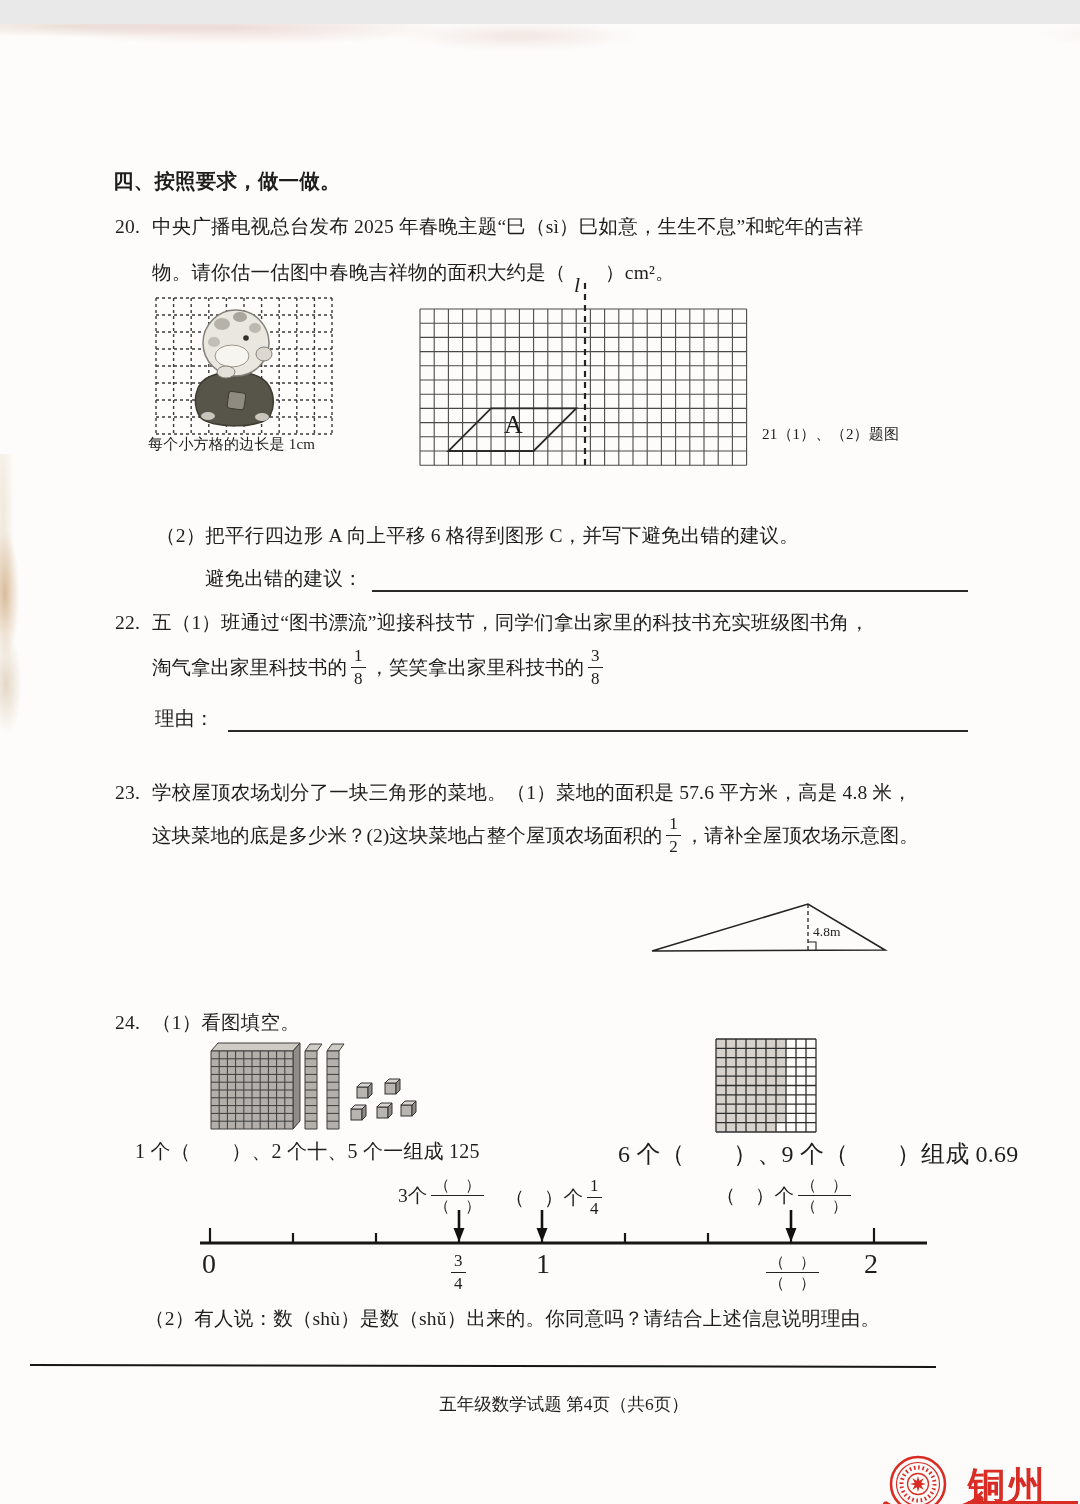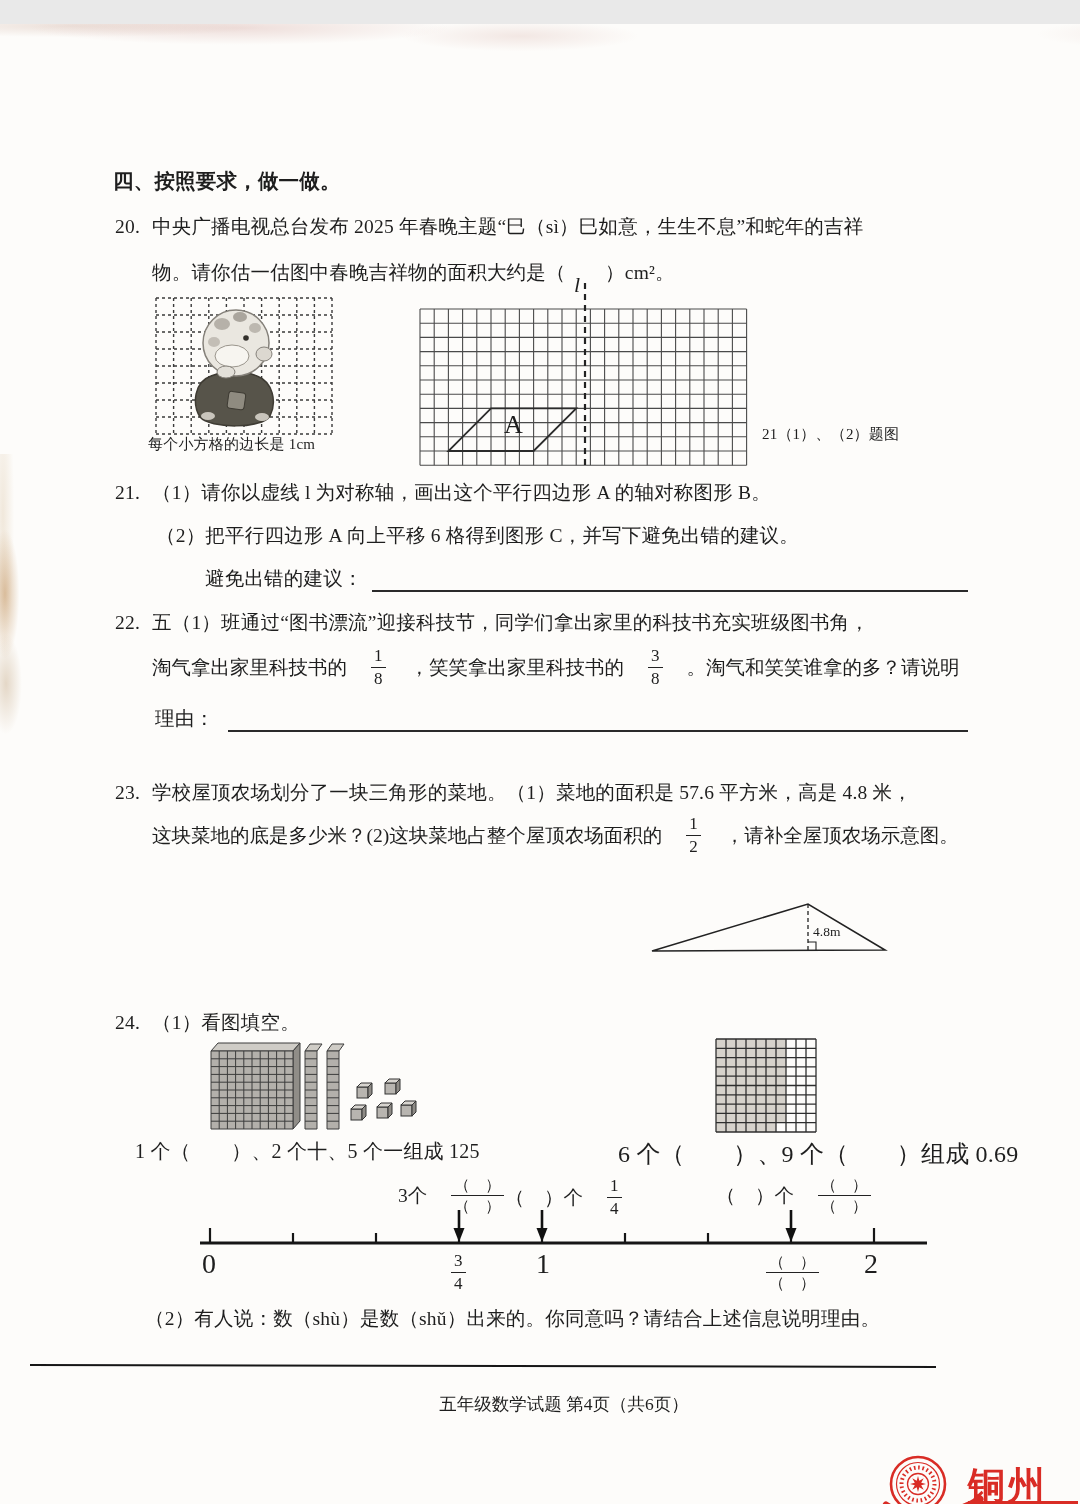--- a/index.html
+++ b/index.html
@@ -1,21 +1,21 @@
 <!DOCTYPE html>
 <html><head>
 <meta charset="utf-8">
 <style>
   html,body{margin:0;padding:0;background:#e9e9e9;}
   .page{position:relative;width:1080px;height:1504px;background:#fdfcfa;overflow:hidden;
         font-family:"Liberation Serif","DejaVu Serif",serif;color:#1e1e1e;margin-top:24px;}
   .t{position:absolute;font-size:19.5px;letter-spacing:.2px;white-space:nowrap;}
   .heading{font-weight:bold;font-size:20.5px;}
   .qnum{display:inline-block;margin-right:12px;}
-  .flexline{position:absolute;display:flex;align-items:center;white-space:nowrap;font-size:19.5px;gap:20px;}
+  .flexline{position:absolute;display:flex;align-items:center;white-space:nowrap;font-size:19.5px;}
   .frac{display:inline-flex;flex-direction:column;align-items:center;line-height:1.05;margin:0 4px;font-size:17px;}
   .frac .fn{padding:0 3px 2px;border-bottom:1.7px solid #222;}
   .frac .fd{padding:2px 3px 0;}
   .frac-sm{font-size:15.5px;}
   .bignum{font-size:28px;}
   .uline{position:absolute;height:0;border-bottom:2px solid #2a2a2a;}
   .longline{position:absolute;height:0;border-bottom:2.5px solid #161616;transform:rotate(.12deg);}
   .caption{font-size:15px;}
   .lbl-l{font-style:italic;font-size:22px;}
   .footer{position:absolute;left:0;width:1080px;text-align:center;font-size:17.5px;padding-left:24px;}
@@ -133,38 +133,36 @@
           <line x1="0" y1="142" x2="326.59999999999997" y2="142" stroke="#4a4a4a" stroke-width="1.1"></line>
           <line x1="0" y1="156.2" x2="326.59999999999997" y2="156.2" stroke="#4a4a4a" stroke-width="1.1"></line>
         </g>
       <polygon points="28.4,142 113.6,142 156.2,99.4 71,99.4" fill="none" stroke="#2b2b2b" stroke-width="1.8"></polygon>
       <line x1="165" y1="-26" x2="165" y2="158" stroke="#222" stroke-width="2.2" stroke-dasharray="6 5"></line>
       <text x="84" y="124" font-size="26" fill="#1e1e1e">A</text>
     </g>
   </svg>
   <div class="t caption" style="left:762px;top:401px">21（1）、（2）题图</div>
 
-  <div class="t" style="left:115px;top:455px"><span class="qnum">21.</span><span>（1）请你以虚线 l 为对称轴，画出这个平行四边形 A 的轴对称图形 B。</span></div>
   <div class="t" style="left:156px;top:498px">（2）把平行四边形 A 向上平移 6 格得到图形 C，并写下避免出错的建议。</div>
   <div class="t" style="left:205px;top:541px">避免出错的建议：</div>
   <div class="uline" style="left:372px;top:566px;width:596px"></div>
 
   <div class="t" style="left:115px;top:585px"><span class="qnum">22.</span><span>五（1）班通过“图书漂流”迎接科技节，同学们拿出家里的科技书充实班级图书角，</span></div>
   <div class="flexline" style="left:152px;top:617px;height:52px">
     <span>淘气拿出家里科技书的</span>
     <span class="frac">
         <span class="fn">1</span>
         <span class="fd">8</span>
       </span>
     <span>，笑笑拿出家里科技书的</span>
     <span class="frac">
         <span class="fn">3</span>
         <span class="fd">8</span>
       </span>
-    <span>。淘气和笑笑谁拿的多？请说明</span>
   </div>
   <div class="t" style="left:155px;top:681px">理由：</div>
   <div class="uline" style="left:228px;top:706px;width:740px"></div>
 
   <div class="t" style="left:115px;top:755px"><span class="qnum">23.</span><span>学校屋顶农场划分了一块三角形的菜地。（1）菜地的面积是 57.6 平方米，高是 4.8 米，</span></div>
   <div class="flexline" style="left:152px;top:785px;height:52px">
     <span>这块菜地的底是多少米？(2)这块菜地占整个屋顶农场面积的</span>
     <span class="frac">
         <span class="fn">1</span>
         <span class="fd">2</span>

